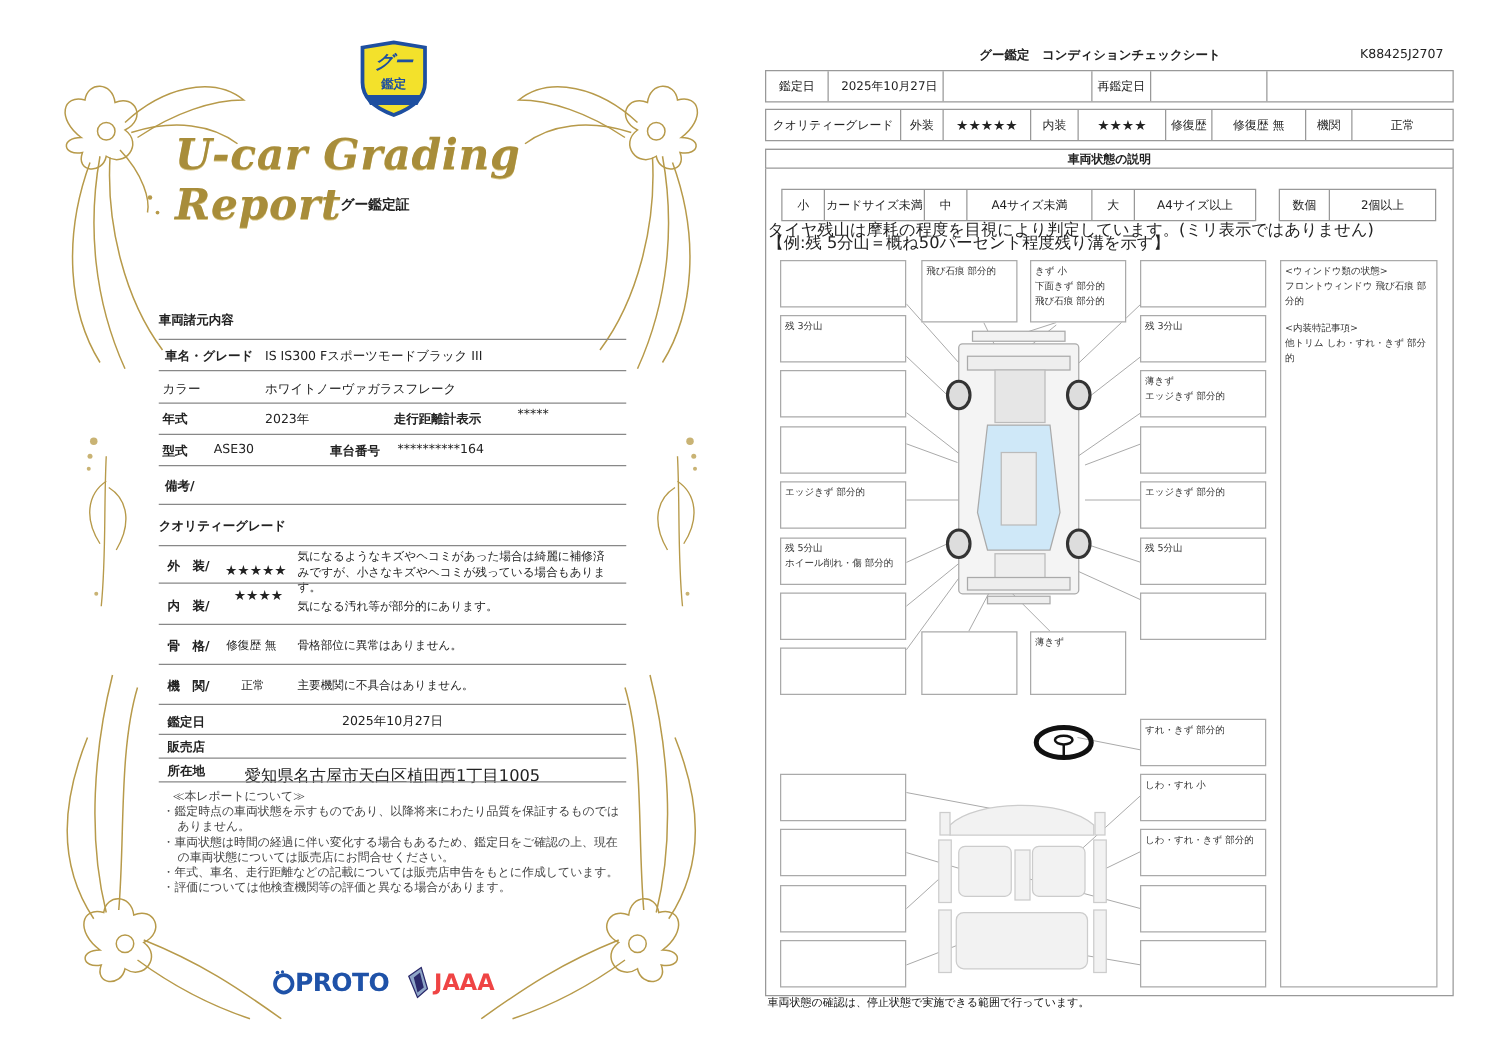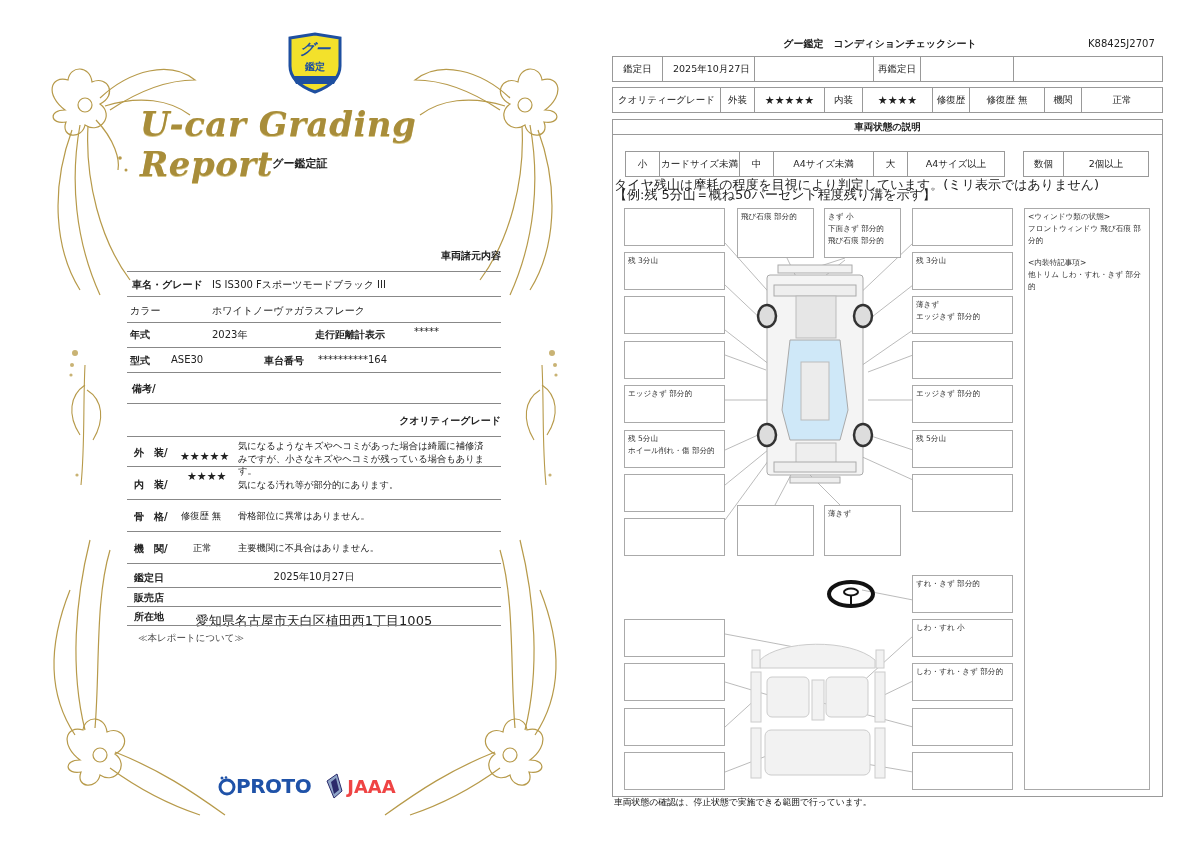--- a/index.html
+++ b/index.html
@@ -10,21 +10,21 @@
   #left { position: absolute; left: 0; top: 0; width: 600px; height: 848px; }
   .ornament { position: absolute; }
   #badge { position: absolute; left: 286px; top: 32px; width: 58px; height: 62px; }
   #script-title { position: absolute; left: 140px; top: 104px; width: 340px; text-align: left;
     font-family: "DejaVu Serif", "Liberation Serif", serif; font-style: italic; font-weight: bold;
     font-size: 34px; color: #a88d3a; letter-spacing: 0.5px;
     text-shadow: 0 1px 0 #d8c685; }
   #cert-title { position: absolute; left: 0; width: 600px; top: 156px; text-align: center; font-size: 11px; font-weight: bold; }
   #cert-body { position: absolute; left: 127px; top: 183px; width: 370px; font-family: "DejaVu Serif", "Liberation Serif", serif; font-size: 9.4px; line-height: 13px; color: #333; }
 
-  .section-title { position: absolute; left: 127px; width: 374px; text-align: right; font-size: 10px; font-weight: bold; }
+  .section-title { position: absolute; left: 127px; width: 374px; text-align: left; font-size: 10px; font-weight: bold; }
   .hline { position: absolute; left: 127px; width: 374px; height: 0; border-top: 1.5px solid #888; }
   .field { position: absolute; font-size: 10px; color: #222; white-space: nowrap; }
   .fb { font-weight: bold; }
   .note { position: absolute; left: 130px; top: 632px; width: 370px; font-family: "DejaVu Serif","Liberation Serif",serif; font-size: 9.5px; line-height: 12.2px; color: #444; }
   .note li { list-style: none; padding-left: 12px; text-indent: -12px; }
   .note li::before { content: "・"; }
 
   #logos { position: absolute; left: 218px; top: 771px; height: 30px; display: flex; align-items: center; gap: 14px; }
   .proto { font-family: "DejaVu Sans", sans-serif; font-weight: bold; font-size: 20px; color: #1f52a8; display: flex; align-items: center; letter-spacing: -0.5px; }
   .jaaa { font-family: "DejaVu Sans", sans-serif; font-weight: bold; font-size: 18px; color: #ef4444; display: flex; align-items: center; gap: 4px; }
@@ -179,20 +179,26 @@
   <div class="field" style="left:127px;width:374px;text-align:center;top:570px">2025年10月27日</div>
   <div class="hline" style="top:587px"></div>
   <div class="field fb" style="left:134px;top:591px">販売店</div>
   <div class="hline" style="top:606px"></div>
   <div class="field fb" style="left:134px;top:610px">所在地</div>
   <div class="field" style="left:127px;width:374px;text-align:center;top:612px;font-size:13px">愛知県名古屋市天白区植田西1丁目1005</div>
   <div class="hline" style="top:625px"></div>
 
   <div class="note">
     <div style="padding-left:8px">≪本レポートについて≫</div>
+    <ul>
+      <li>鑑定時点の車両状態を示すものであり、以降将来にわたり品質を保証するものではありません。</li>
+      <li>車両状態は時間の経過に伴い変化する場合もあるため、鑑定日をご確認の上、現在の車両状態については販売店にお問合せください。</li>
+      <li>年式、車名、走行距離などの記載については販売店申告をもとに作成しています。</li>
+      <li>評価については他検査機関等の評価と異なる場合があります。</li>
+    </ul>
   </div>
 
   <div id="logos">
     <div class="proto">
       <svg width="18" height="20" viewBox="0 0 18 20">
         <circle cx="9" cy="11" r="7" fill="none" stroke="#1f52a8" stroke-width="3"></circle>
         <circle cx="4" cy="2" r="1.5" fill="#1f52a8"></circle>
           <circle cx="8" cy="1.5" r="1.3" fill="#1f52a8"></circle>
       </svg>
       <span>PROTO</span>

